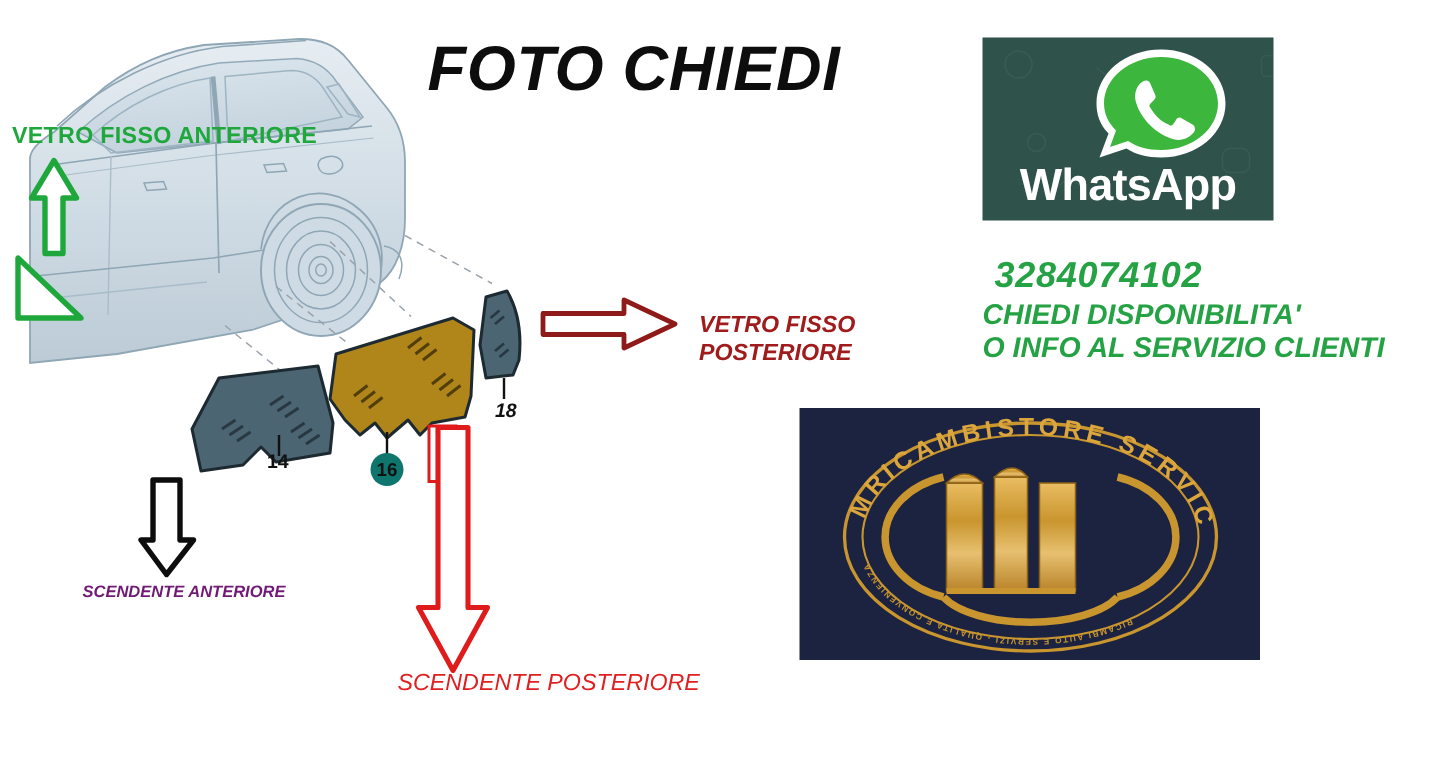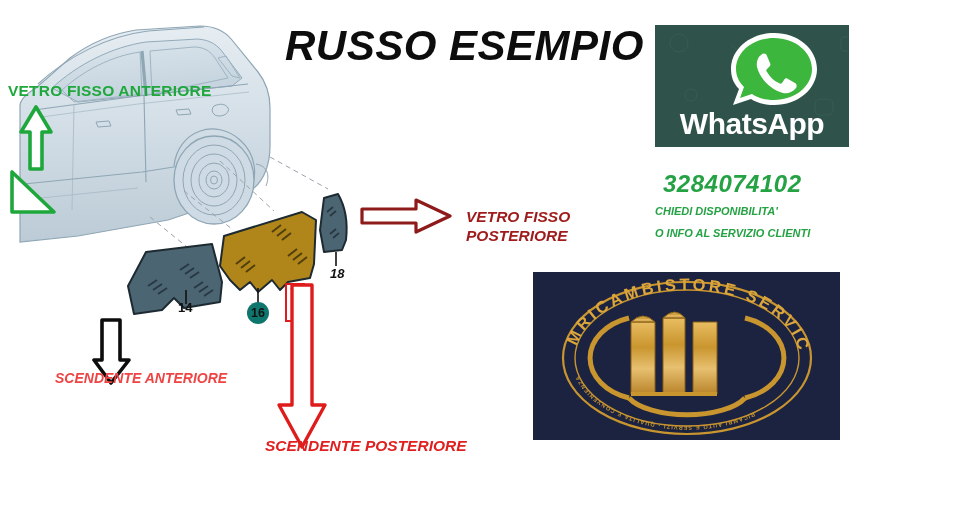--- a/index.html
+++ b/index.html
@@ -44,33 +44,33 @@
     font-weight:bold;
     font-style:italic;
     color:#a01c1c;
     line-height:19px;
     white-space:nowrap;
   }
   #label-vetro-post div{white-space:nowrap;}
 
   
   #label-scend-ant{
-    left:55px; top:370px;
-    font-size:14px;
-    font-weight:bold;
-    font-style:italic;
-    color:#ef4444;
+    left:55px; top:389px;
+    font-size:11px;
+    font-weight:bold;
+    font-style:italic;
+    color:#701a75;
     white-space:nowrap;
   }
 
   
   #label-scend-post{
-    left:265px; top:437px;
+    left:265px; top:447px;
     font-size:15.5px;
-    font-weight:bold;
+    font-weight:normal;
     font-style:italic;
     color:#e02020;
     white-space:nowrap;
   }
 
   
   #wa-box{
     left:655px; top:25px;
     width:194px; height:122px;
     background:#2f524b;
@@ -94,21 +94,21 @@
     color:#25a244;
     font-size:24px;
     font-weight:bold;
     font-style:italic;
     letter-spacing:0.5px;
     white-space:nowrap;
   }
   #wa-info{
     left:655px; top:200px;
     color:#25a244;
-    font-size:11px;
+    font-size:19px;
     font-weight:bold;
     font-style:italic;
     line-height:22px;
     white-space:nowrap;
   }
   #wa-info div{white-space:nowrap;}
 
   
   #logo-box{
     left:533px; top:272px;
@@ -279,21 +279,21 @@
   </svg>
 
   <svg class="abs" style="left:92px;top:318px;" width="40" height="68" viewBox="0 0 40 68">
     <path d="M10,2 L28,2 L28,42 L37,42 L19,65 L2,42 L10,42 Z" fill="#ffffff" stroke="#0d0d0d" stroke-width="3.6" stroke-linejoin="round"></path>
   </svg>
 
   <svg class="abs" style="left:275px;top:283px;" width="54" height="168" viewBox="0 0 54 168">
     <path d="M17,2 L37,2 L37,122 L50,122 L27,164 L4,122 L17,122 Z" fill="#ffffff" stroke="#e01b1b" stroke-width="3.4" stroke-linejoin="round"></path>
   </svg>
 
-  <div class="abs" id="foto-esempio">RUSSO ESEMPIO</div>
+  <div class="abs" id="foto-esempio">FOTO CHIEDI</div>
 
   <div class="abs" id="label-vetro-ant">VETRO FISSO ANTERIORE</div>
 
   <div class="abs" id="label-vetro-post">
     <div>VETRO FISSO</div>
     <div>POSTERIORE</div>
   </div>
 
   <div class="abs" id="label-scend-ant">SCENDENTE ANTERIORE</div>
 

